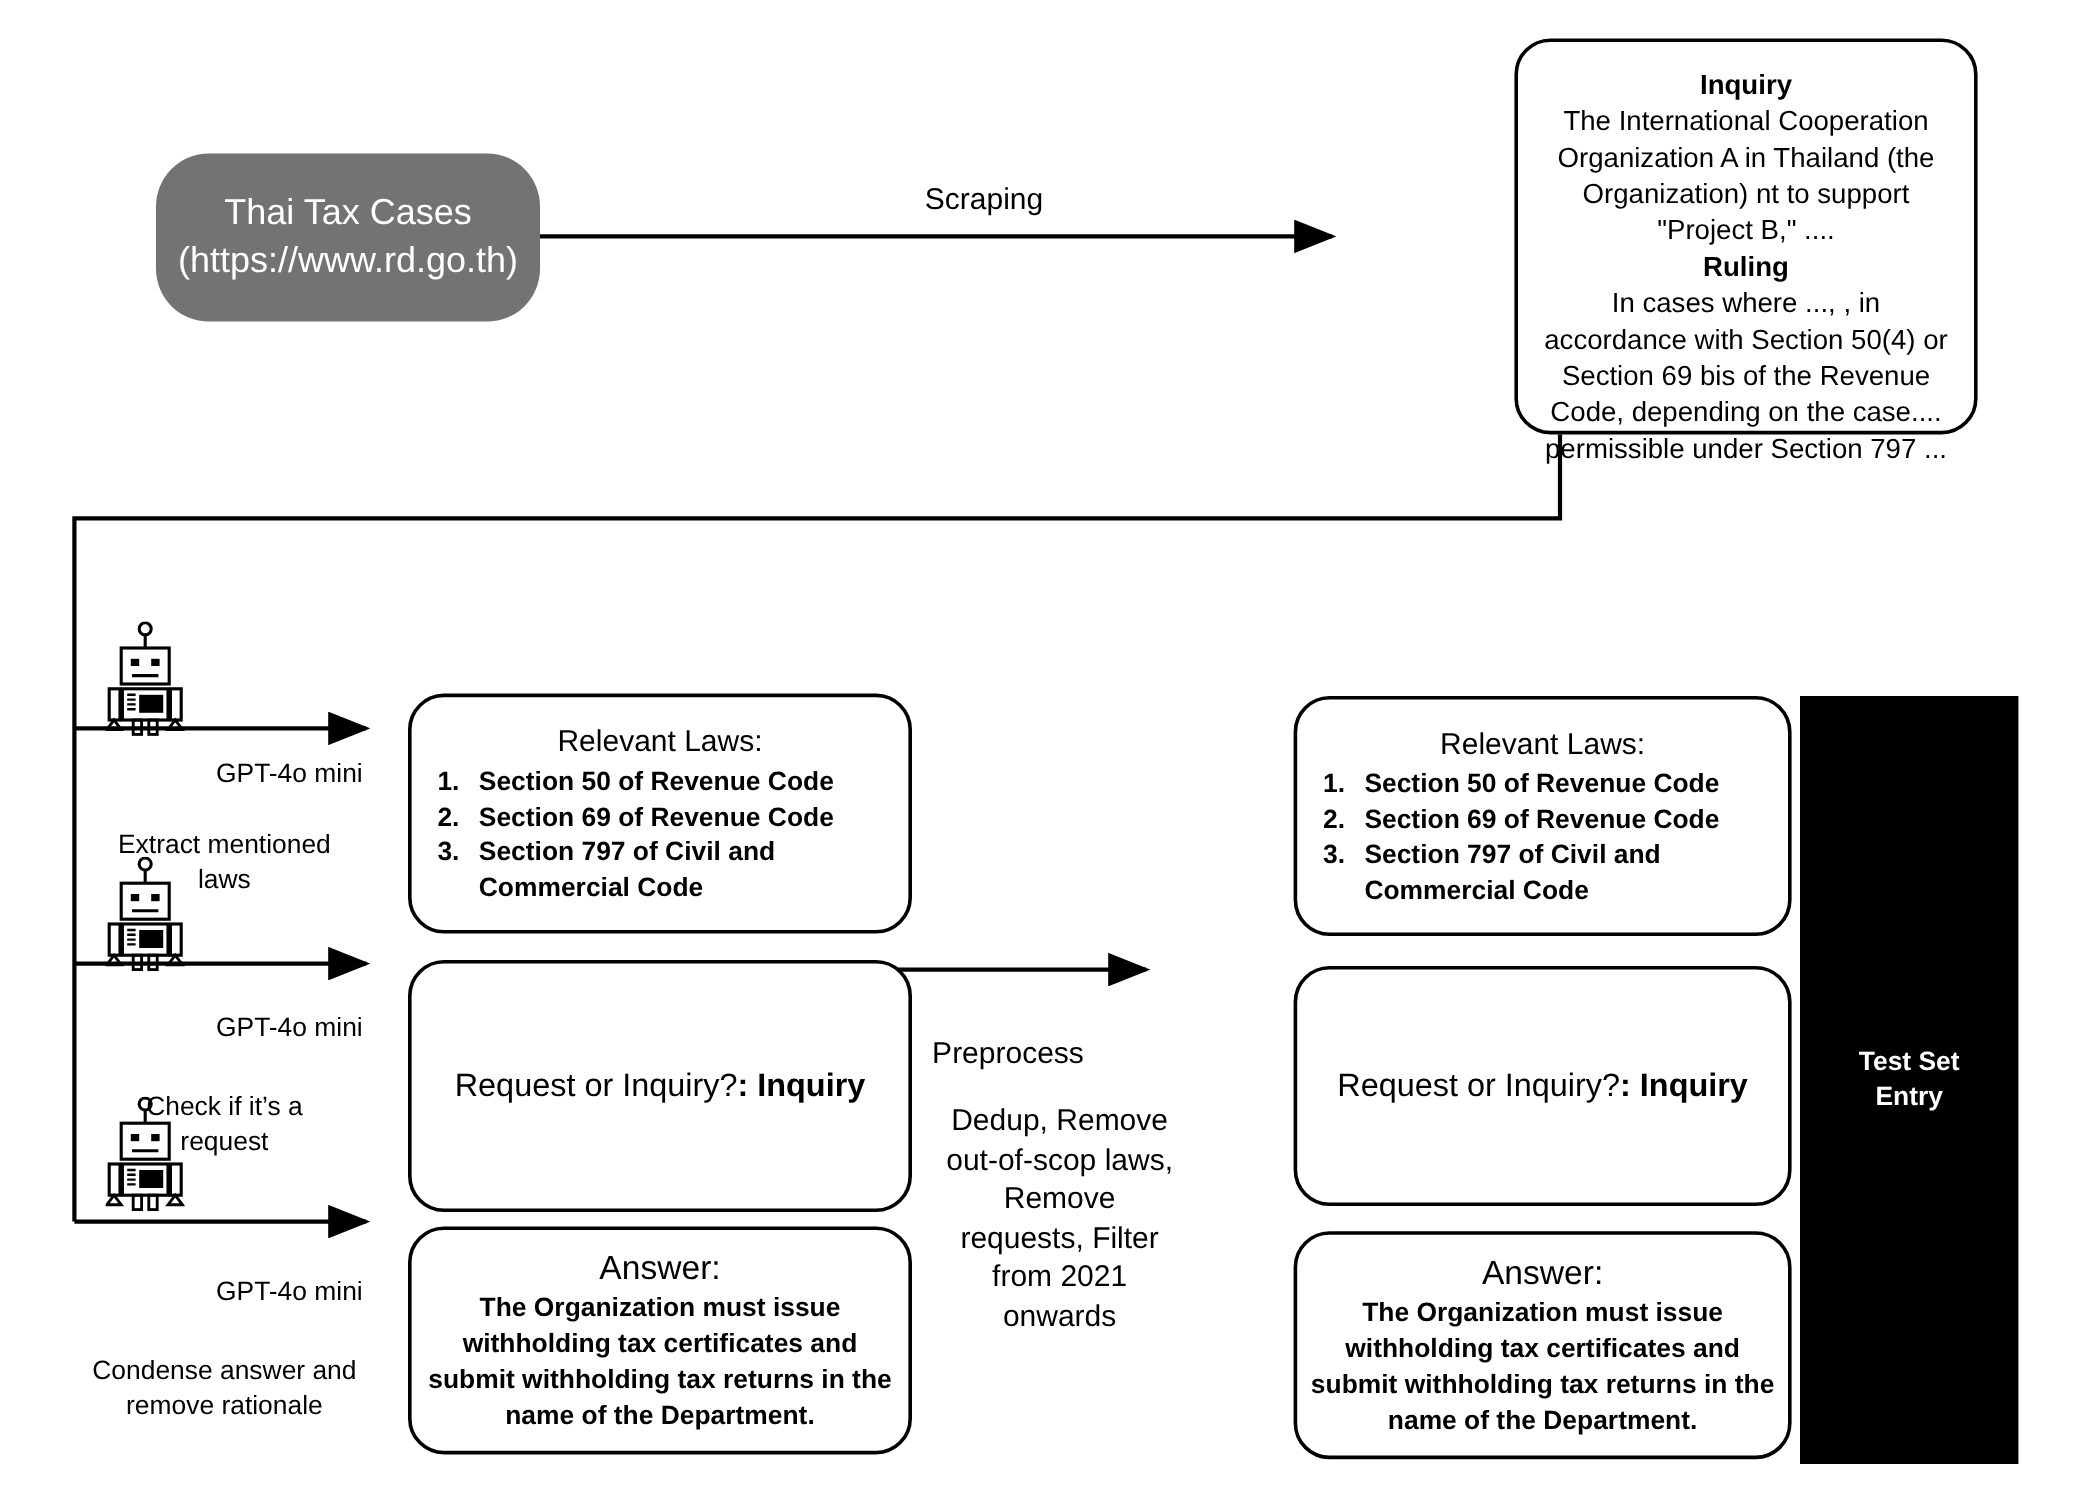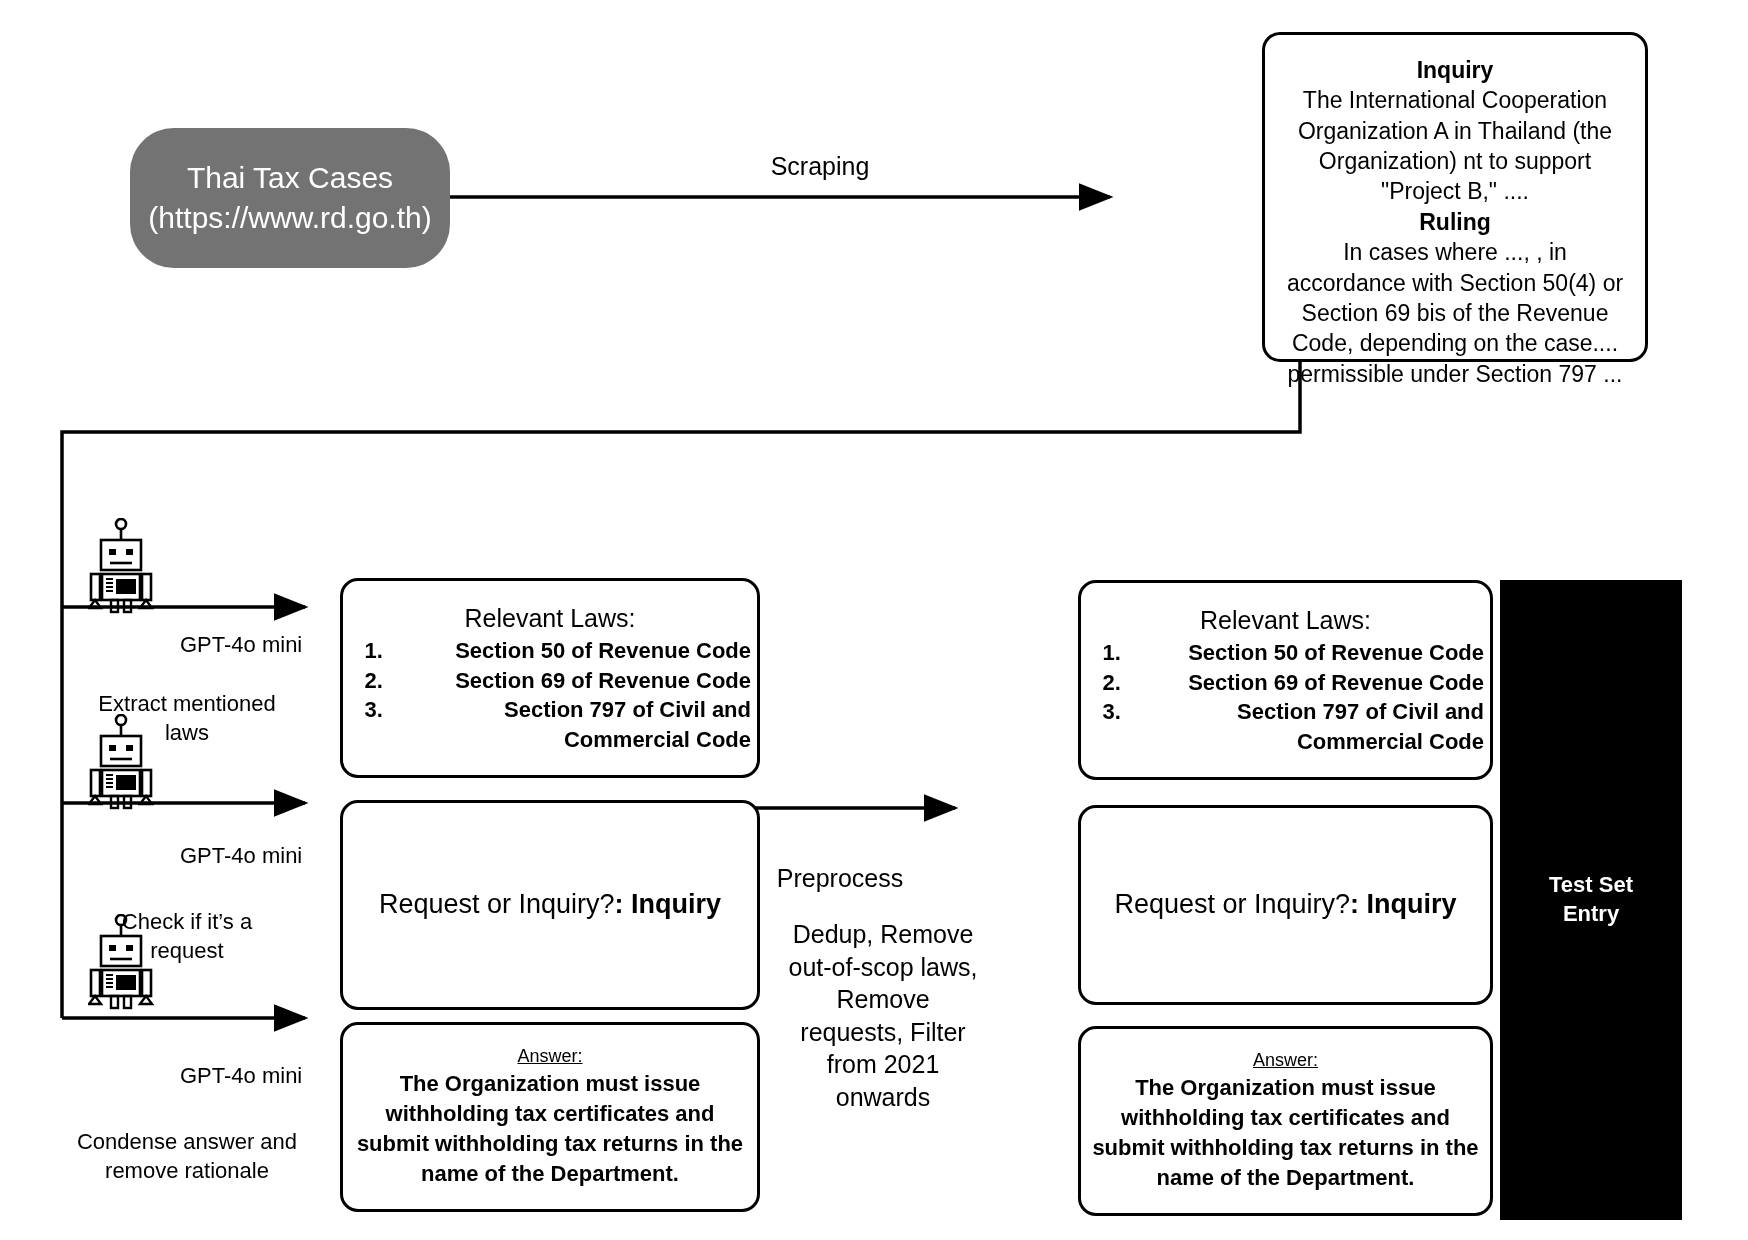--- a/index.html
+++ b/index.html
@@ -22,21 +22,21 @@
     position: absolute;
     box-sizing: border-box;
     display: flex;
     flex-direction: column;
     align-items: center;
     justify-content: center;
     text-align: center;
   }
   .rbox {
     border: 3px solid #000;
-    border-radius: 18px;
+    border-radius: 30px;
     background: #fff;
   }
   .source-box {
     background: #737373;
     color: #fff;
     border-radius: 44px;
     font-size: 30px;
     line-height: 1.32;
     padding: 10px 18px;
   }
@@ -57,33 +57,32 @@
     font-size: 25px;
     line-height: 1.3;
     margin-bottom: 2px;
   }
   .laws-list {
     margin: 0;
     padding: 0 6px 0 46px;
     font-size: 22px;
     font-weight: bold;
     line-height: 1.34;
-    text-align: right;
+    text-align: left;
     list-style-position: outside;
   }
   .laws-list li { margin: 0; padding-left: 10px; }
   .qbox-text {
     font-size: 27px;
     line-height: 1.3;
   }
   .qbox-text b { font-weight: bold; }
   .answer-title {
-    font-size: 18px;
-    line-height: 1.3;
-    text-decoration: underline;
+    font-size: 28px;
+    line-height: 1.3;
   }
   .answer-body {
     font-size: 22px;
     font-weight: bold;
     line-height: 1.36;
     padding: 0 10px;
   }
   .answer-body .tail { font-weight: bold; }
   .edge-label {
     position: absolute;

